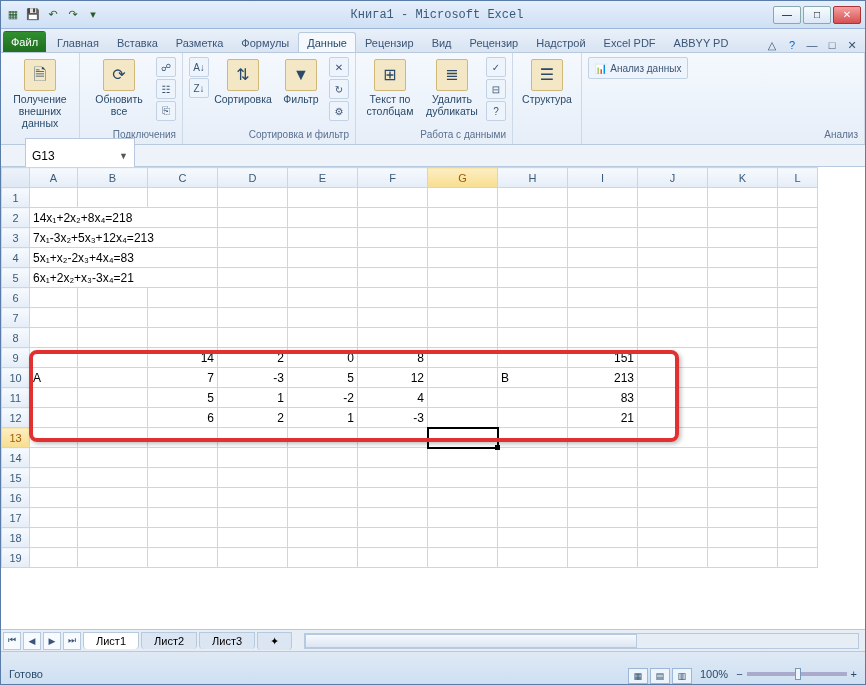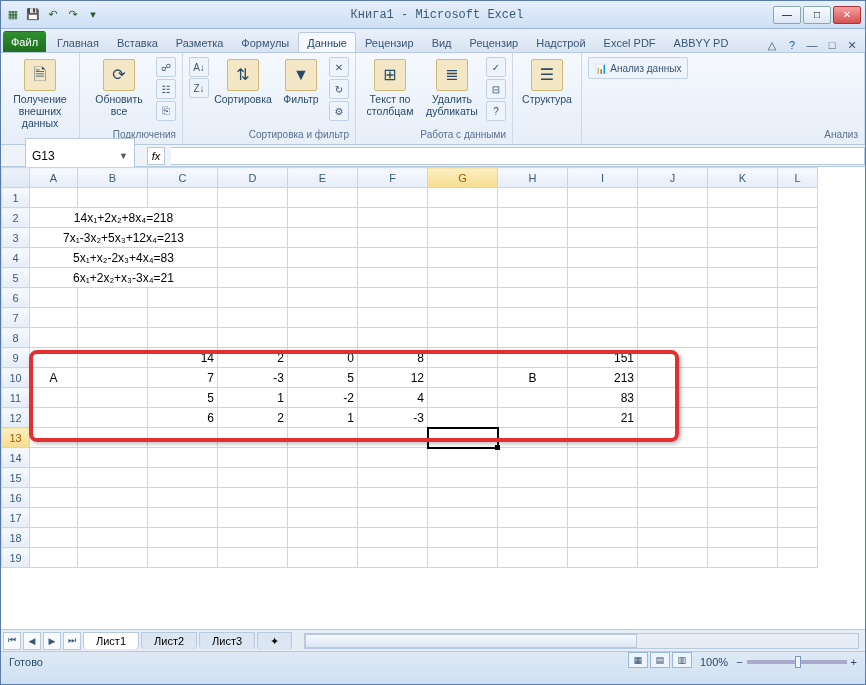--- a/index.html
+++ b/index.html
@@ -44,21 +44,21 @@
 
 
 .gridwrap { flex:1; background:#fff; position:relative; overflow:hidden; }
 .grid { position:absolute; inset:0; }
 table.sheet { border-collapse: collapse; table-layout: fixed; font-size: 12px; color:#000; }
 table.sheet th, table.sheet td { border: 1px solid #d4d4d4; height: 20px; padding: 0 3px; overflow: visible; white-space: nowrap; }
 table.sheet th { background: linear-gradient(#f7faff,#e5edf7); font-weight: normal; color:#3a5a7a; font-size:11px; text-align:center; }
 table.sheet th.corner { width: 28px; background: linear-gradient(#eef3fa,#dde7f3); }
 table.sheet th.rowh { width: 28px; text-align:center; }
 table.sheet td { text-align: right; background:#fff; }
-table.sheet td.lt { text-align: center; }
+table.sheet td.lt { text-align: left; }
 .colA{width:48px}.colB{width:70px}.colC{width:70px}.colD{width:70px}.colE{width:70px}.colF{width:70px}.colG{width:70px}.colH{width:70px}.colI{width:70px}.colJ{width:70px}.colK{width:70px}.colL{width:40px}
 
 
 td.sel { outline: 2px solid #000; outline-offset: -1px; position: relative; }
 td.sel::after { content:""; position:absolute; right:-3px; bottom:-3px; width:5px; height:5px; background:#000; }
 
 
 th.rowh.selrow { background: linear-gradient(#fdefc3,#f6dd8f); color:#a05a00; }
 th.colh.selcol { background: linear-gradient(#fdefc3,#f6dd8f); color:#a05a00; }
 
@@ -66,21 +66,21 @@
 .redbox { position:absolute; border: 4px solid #e03030; border-radius: 8px; pointer-events:none; box-shadow: 2px 2px 4px rgba(0,0,0,.25); }
 
 
 .sheetbar { height: 22px; background:#e7edf5; border-top:1px solid #b7c9de; display:flex; align-items:center; font-size:11px; }
 .navbtn { width:18px; height:18px; border:1px solid #b7c9de; background:#f7faff; margin-left:2px; display:flex;align-items:center;justify-content:center; font-size:9px; color:#3b5576; }
 .stab { padding: 2px 12px; background:#fff; border:1px solid #b7c9de; border-bottom:none; margin-left:2px; border-radius: 0 0 4px 4px; }
 .stab.inactive { background:#dce6f2; }
 .hscroll { flex:1; margin: 0 6px 0 12px; height:16px; background:#e7edf5; border:1px solid #b7c9de; position:relative; }
 .hscroll .thumb { position:absolute; left:0; top:0; bottom:0; width:60%; background:linear-gradient(#f7faff,#dce6f2); border:1px solid #b7c9de; }
 
-.status { height: 22px; background: linear-gradient(#dfe9f5,#cfe0f2); border-top:1px solid #b7c9de; display:flex; align-items:flex-end; font-size:11px; color:#2a4a6a; padding: 16px 8px; }
+.status { height: 22px; background: linear-gradient(#dfe9f5,#cfe0f2); border-top:1px solid #b7c9de; display:flex; align-items:flex-start; font-size:11px; color:#2a4a6a; padding: 16px 8px; }
 .status .spacer { flex:1; }
 .viewbtn { width:20px; height:16px; border:1px solid #9db7d8; background:#eef4fb; margin-left:2px; display:flex;align-items:center;justify-content:center; font-size:9px; }
 .zoom { display:flex; align-items:center; gap:4px; margin-left:8px; }
 .zoom .track { width:100px; height:4px; background:#aac; position:relative; }
 .zoom .track .th { position:absolute; left:48%; top:-4px; width:6px; height:12px; background:#eef4fb; border:1px solid #7a98b8; }
 </style>
 </head>
 <body>
 
 <div class="window">
@@ -203,24 +203,20 @@
         </div>
       </div>
       <div class="group-label">Анализ</div>
     </div>
   </div>
 
   <div class="fbar">
     <div class="namebox">
       <span>G13</span>
       <span class="dd">▼</span>
-    </div>
-    <div class="fxwrap">
-      <div class="fxbtn">fx</div>
-      <div class="formula-input"></div>
     </div>
   </div>
 
   <div class="gridwrap">
     <div class="grid">
       <table class="sheet">
         <colgroup>
           <col style="width:28px">
             <col class="colA">
             <col class="colB">

